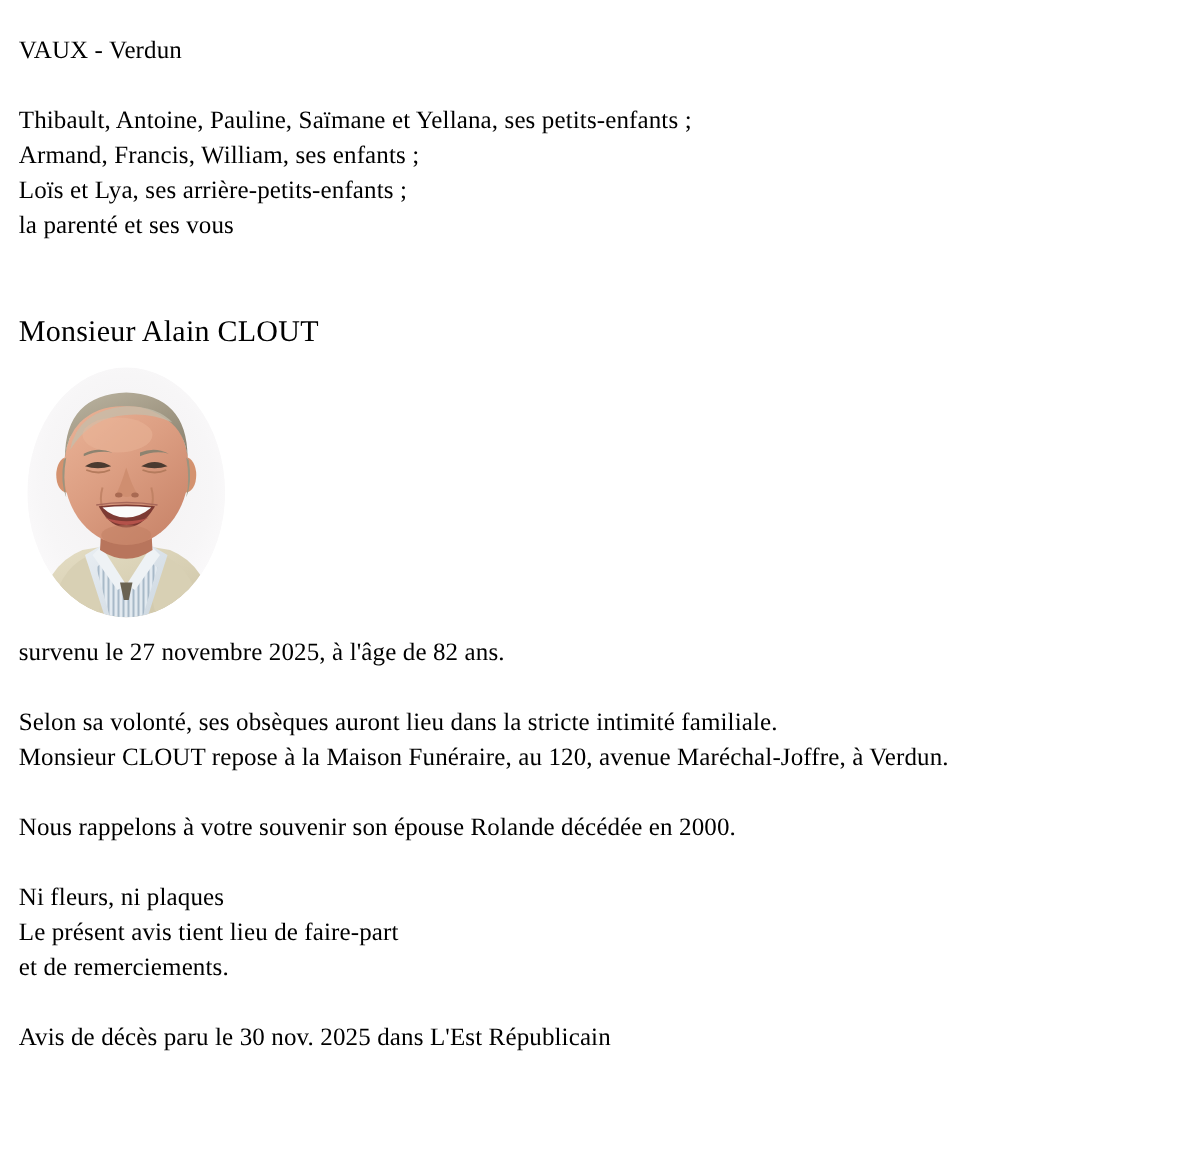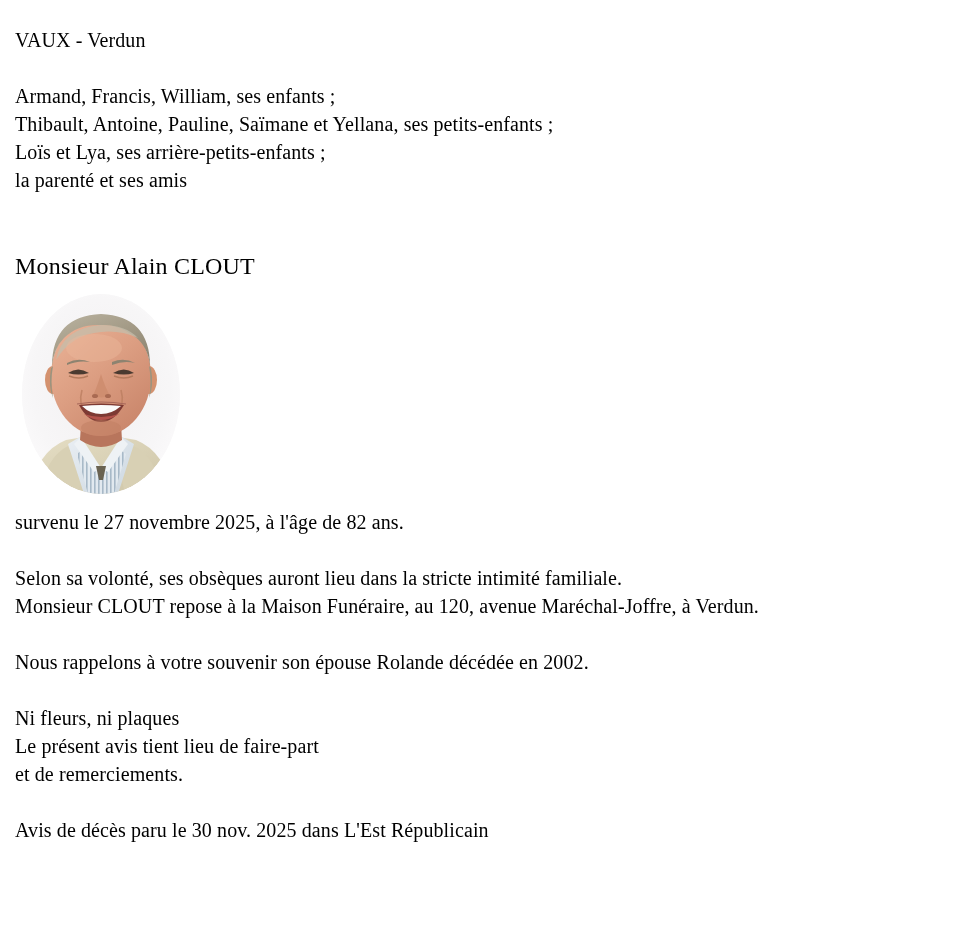--- a/index.html
+++ b/index.html
@@ -64,24 +64,24 @@
 </style>
 </head>
 <body>
 
 <div class="notice">
 
   <div class="line">VAUX - Verdun</div>
 
   <div class="blank">&nbsp;</div>
 
+  <div class="line">Thibault, Antoine, Pauline, Saïmane et Yellana, ses petits-enfants ;</div>
   <div class="line">Armand, Francis, William, ses enfants ;</div>
-  <div class="line">Thibault, Antoine, Pauline, Saïmane et Yellana, ses petits-enfants ;</div>
   <div class="line">Loïs et Lya, ses arrière-petits-enfants ;</div>
-  <div class="line">la parenté et ses amis</div>
+  <div class="line">la parenté et ses vous</div>
 
   <div class="blank">&nbsp;</div>
 
 
   <div class="blank">&nbsp;</div>
 
   <div class="deceased-name">Monsieur Alain CLOUT</div>
 
   <div class="portrait-wrap">
     <div class="portrait">
@@ -178,21 +178,21 @@
 
   <div class="line">survenu le 27 novembre 2025, à l'âge de 82 ans.</div>
 
   <div class="blank">&nbsp;</div>
 
   <div class="line">Selon sa volonté, ses obsèques auront lieu dans la stricte intimité familiale.</div>
   <div class="line">Monsieur CLOUT repose à la Maison Funéraire, au 120, avenue Maréchal-Joffre, à Verdun.</div>
 
   <div class="blank">&nbsp;</div>
 
-  <div class="line">Nous rappelons à votre souvenir son épouse Rolande décédée en 2002.</div>
+  <div class="line">Nous rappelons à votre souvenir son épouse Rolande décédée en 2000.</div>
 
   <div class="blank">&nbsp;</div>
 
   <div class="line">Ni fleurs, ni plaques</div>
   <div class="line">Le présent avis tient lieu de faire-part</div>
   <div class="line">et de remerciements.</div>
 
   <div class="blank">&nbsp;</div>
 
   <div class="line">Avis de décès paru le 30 nov. 2025 dans L'Est Républicain</div>

